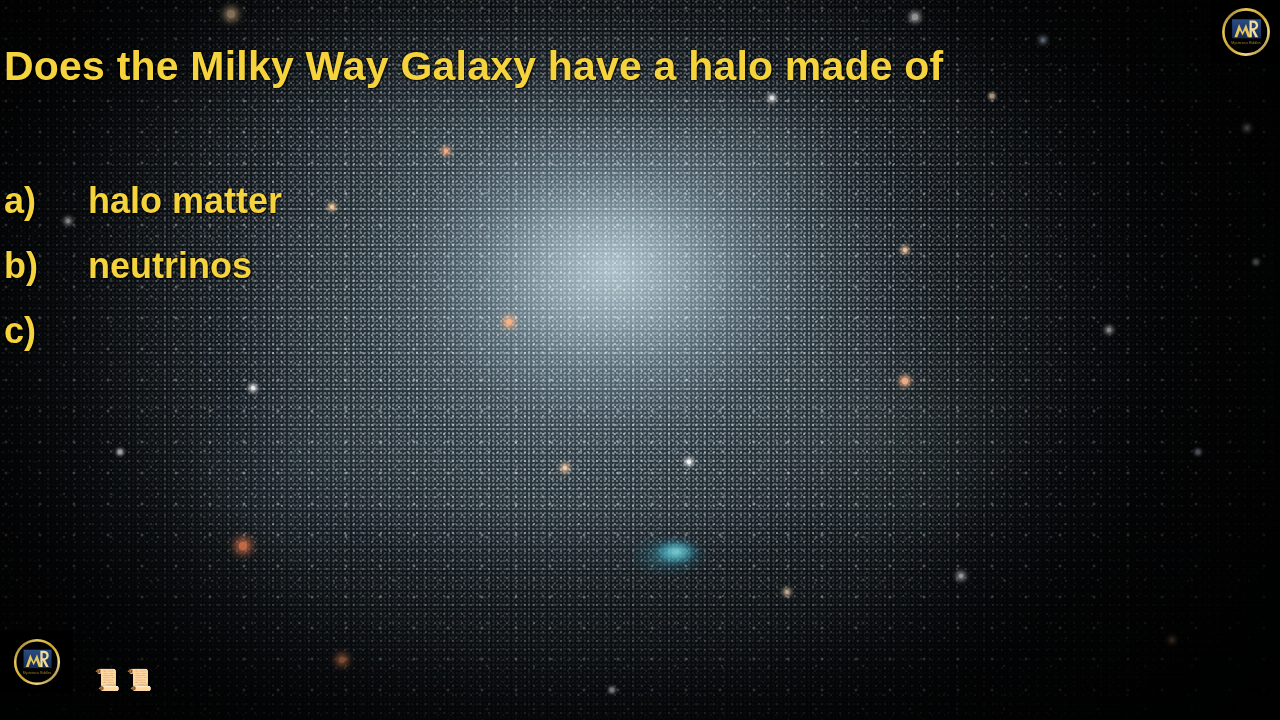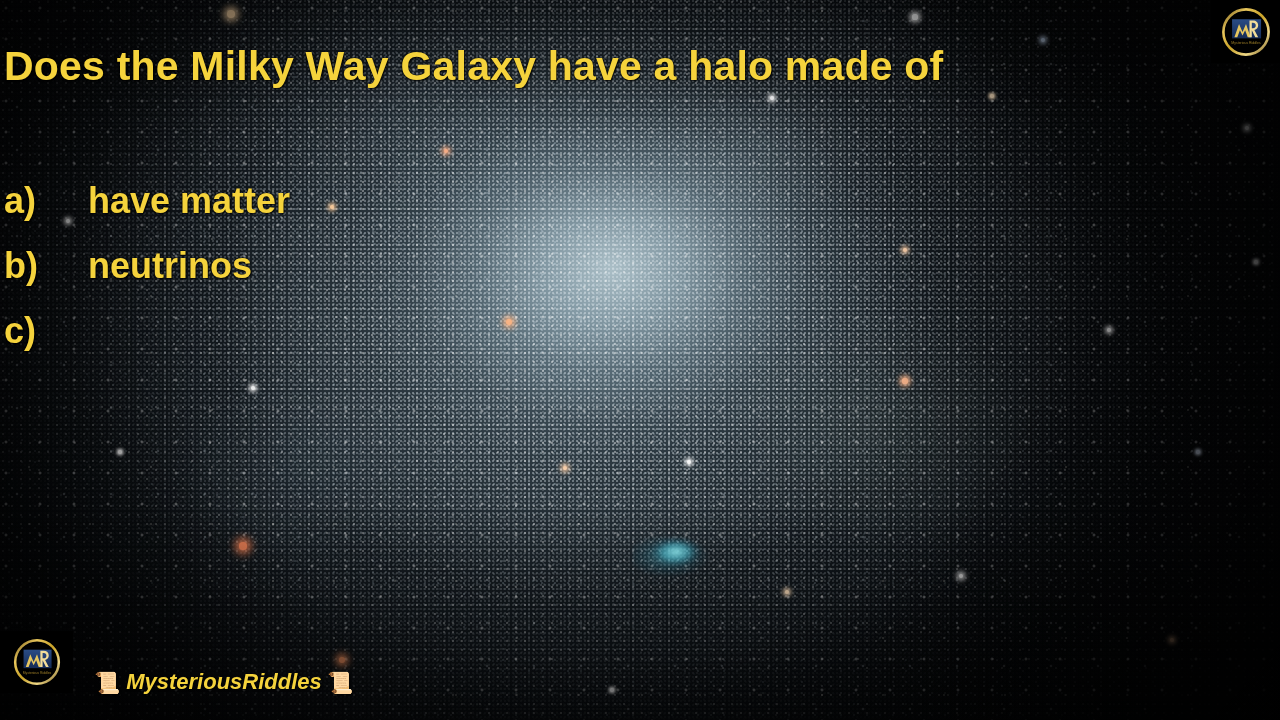--- a/index.html
+++ b/index.html
@@ -267,37 +267,36 @@
       <div class="star" style="left: 610.2px; top: 688.2px; width: 3.6px; height: 3.6px; background: rgb(255, 255, 255); box-shadow: rgb(255, 255, 255) 0px 0px 3px 1.5px; opacity: 0.95;"></div>
     </div>
   <div class="bg-layer" id="vignette"></div>
 
   <div id="question-title">Does the Milky Way Galaxy have a halo made of</div>
 
   <div id="options-list">
 
     <div class="option-row">
       <span class="option-key">a)</span>
-      <span class="option-text">have matter</span>
+      <span class="option-text">halo matter</span>
     </div>
 
     <div class="option-row">
       <span class="option-key">b)</span>
       <span class="option-text">neutrinos</span>
     </div>
 
     <div class="option-row">
       <span class="option-key">c)</span>
     </div>
 
   </div>
 
   <div id="watermark">
     <span class="scroll-glyph">📜</span>
-    <span>MysteriousRiddles</span>
     <span class="scroll-glyph">📜</span>
   </div>
 
   <div class="logo-badge" id="logo-top-right">
     <svg width="58" height="58" viewBox="0 0 100 100">
       <defs>
         <linearGradient id="ringGradTR" x1="0" y1="0" x2="1" y2="1">
           <stop offset="0%" stop-color="#6d5316"></stop>
           <stop offset="25%" stop-color="#e8c65c"></stop>
           <stop offset="50%" stop-color="#c9a227"></stop>

